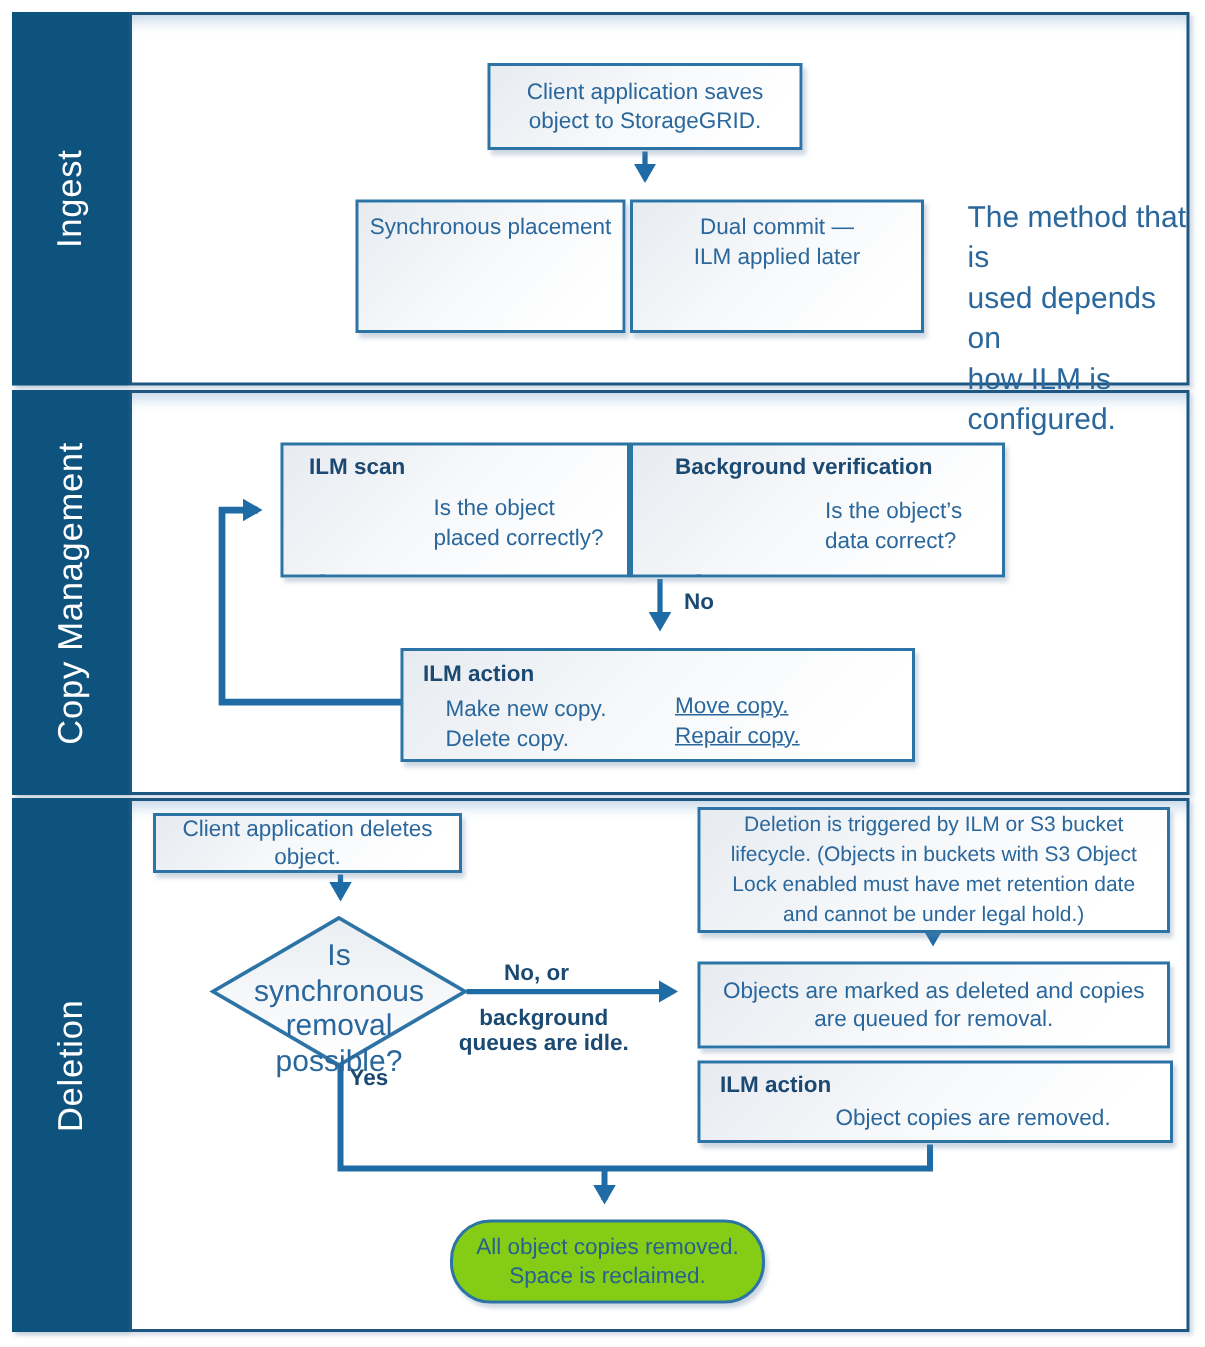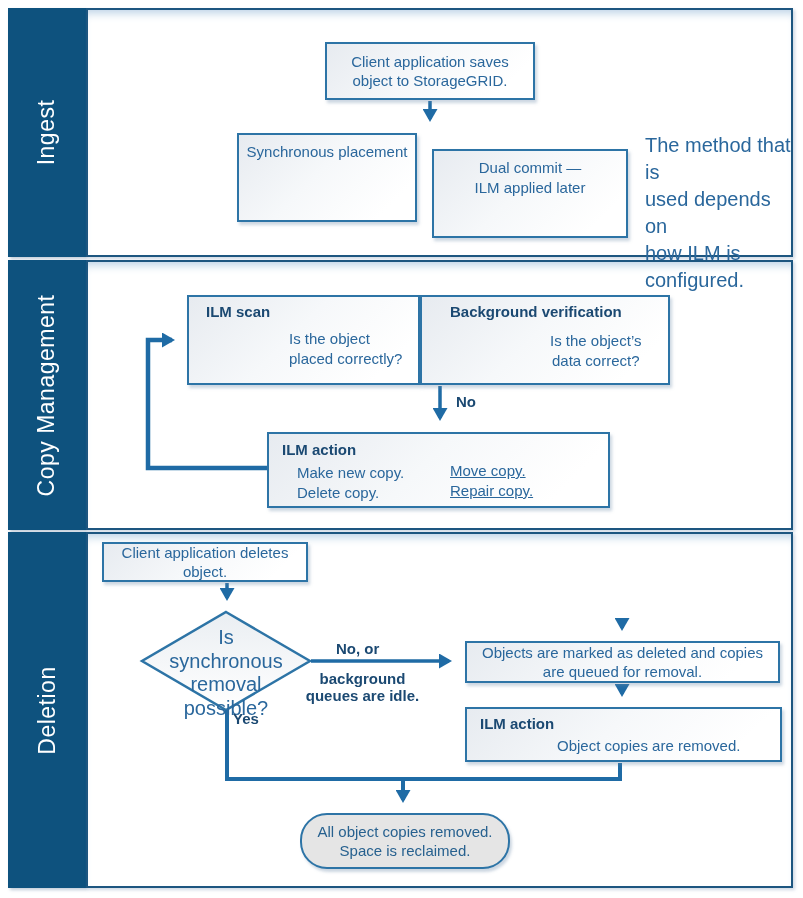--- a/index.html
+++ b/index.html
@@ -35,21 +35,21 @@
   .hdr{position:absolute;font-weight:bold;color:#1b4972;font-size:15px;}
   .sub{position:absolute;color:#2a679c;font-size:15px;line-height:1.3;}
   .lbl{
     position:absolute;font-weight:bold;color:#1b4972;font-size:15px;line-height:1.15;
   }
   .note{
     position:absolute;color:#2a679c;font-size:20px;line-height:1.35;text-align:left;
   }
   .terminal{
     position:absolute;border:2px solid #2d74a6;border-radius:27px;box-sizing:border-box;
-    background:#e5e5e5;box-shadow:2px 3px 3px rgba(108,138,168,.35);
+    background:#84cc16;box-shadow:2px 3px 3px rgba(108,138,168,.35);
     display:flex;align-items:center;justify-content:center;text-align:center;
     color:#27618f;font-size:15px;line-height:1.3;
   }
   .diamond-text{
     position:absolute;color:#2a679c;font-size:20px;line-height:1.18;text-align:center;
   }
   svg.overlay{position:absolute;left:0;top:0;pointer-events:none;}
 </style>
 </head>
 <body>
@@ -153,37 +153,37 @@
 
   <div class="box center pre" style="left:325px;top:42px;width:210px;height:58px;">
     <span class="pre">Client application saves
 object to StorageGRID.</span>
   </div>
 
   <div class="box" style="left:237px;top:133px;width:180px;height:89px;">
     <div class="sub" style="left:0;top:7px;width:100%;text-align:center;">Synchronous placement</div>
   </div>
 
-  <div class="box" style="left:432px;top:133px;width:196px;height:89px;margin-top:16px;">
+  <div class="box" style="left:420px;top:133px;width:196px;height:89px;">
     <div class="sub pre" style="left:0;top:7px;width:100%;text-align:center;">Dual commit —
 ILM applied later</div>
   </div>
 
   <div class="note pre" style="left:645px;top:132px;width:150px;">The method that is
 used depends on
 how ILM is
 configured.</div>
 
   <div class="box" style="left:187px;top:295px;width:233px;height:90px;padding-left:16px;">
     <div class="hdr" style="left:17px;top:5px;">ILM scan</div>
     <div class="sub pre" style="left:100px;top:32px;">Is the object
 placed correctly?</div>
   </div>
 
-  <div class="box" style="left:420px;top:295px;width:250px;height:90px;text-align:center;">
+  <div class="box" style="left:420px;top:295px;width:250px;height:90px;">
     <div class="hdr" style="left:28px;top:5px;">Background verification</div>
     <div class="sub pre" style="left:128px;top:34px;">Is the object’s
 data correct?</div>
   </div>
 
   <div class="lbl" style="left:456px;top:393px;">No</div>
 
   <div class="box" style="left:267px;top:432px;width:343px;height:76px;">
     <div class="hdr" style="left:13px;top:6px;">ILM action</div>
     <div class="sub pre" style="left:28px;top:29px;">Make new copy.
@@ -199,22 +199,28 @@
   <div class="diamond-text pre" style="left:161px;top:626px;width:130px;">Is
 synchronous
 removal
 possible?</div>
 
   <div class="lbl" style="left:336px;top:640px;">No, or</div>
   <div class="lbl pre" style="left:300px;top:670px;width:125px;text-align:center;">background
 queues are idle.</div>
   <div class="lbl" style="left:233px;top:710px;">Yes</div>
 
-
-  <div class="box center pre" style="left:465px;top:641px;width:315px;height:42px;">
+  <div class="box center pre" style="left:465px;top:538px;width:315px;height:84px;font-size:14px;line-height:1.42;">
+    <span class="pre">Deletion is triggered by ILM or  S3 bucket
+lifecycle. (Objects in buckets with S3 Object
+Lock enabled must have met retention date
+and cannot be under legal hold.)</span>
+  </div>
+
+  <div class="box center pre" style="left:465px;top:641px;width:315px;height:58px;">
     <span class="pre">Objects are marked as deleted and copies
 are queued for removal.</span>
   </div>
 
   <div class="box" style="left:465px;top:707px;width:317px;height:55px;">
     <div class="hdr" style="left:13px;top:5px;">ILM action</div>
     <div class="sub" style="left:90px;top:27px;">Object copies are removed.</div>
   </div>
 
   <div class="terminal pre" style="left:300px;top:813px;width:210px;height:56px;">

